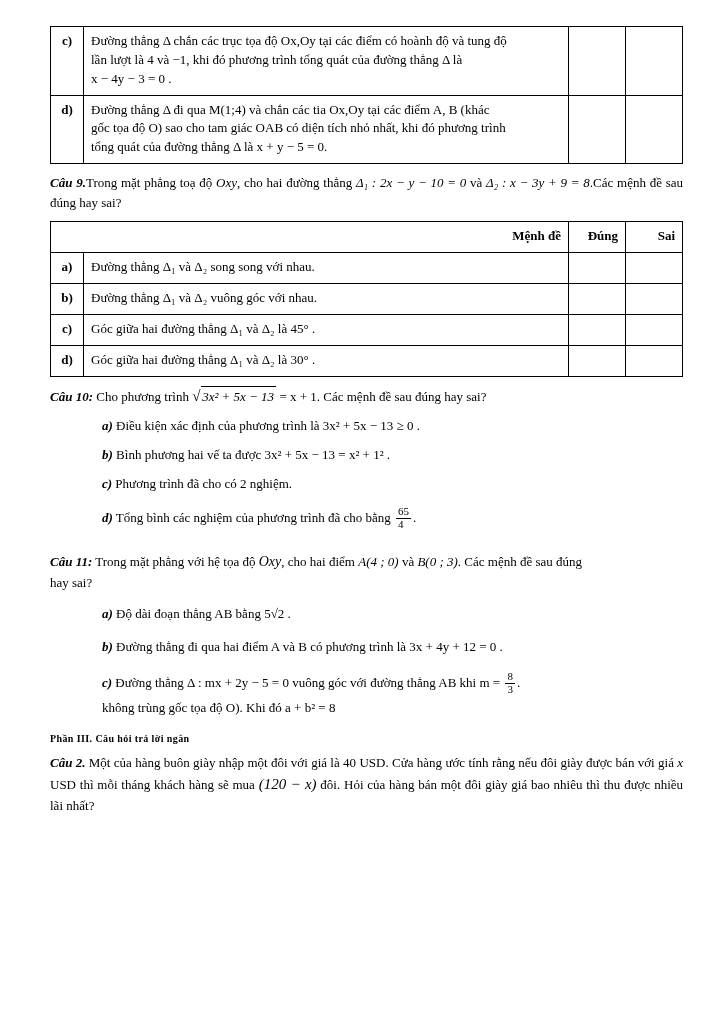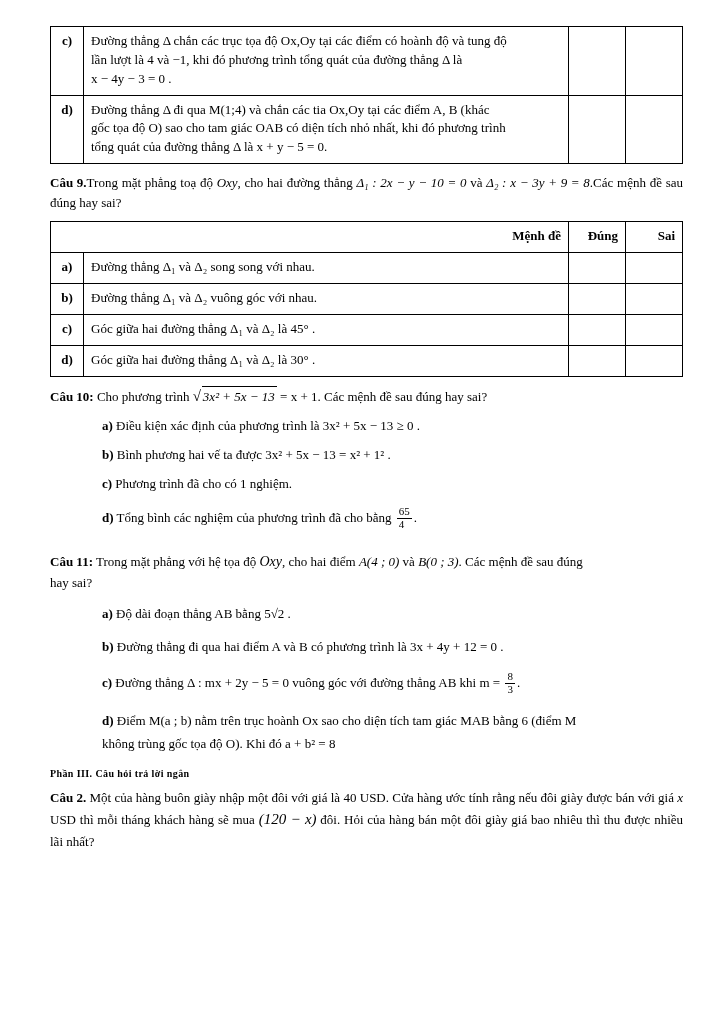--- a/index.html
+++ b/index.html
@@ -16,21 +16,21 @@
   }
   .page {
     position: relative;
     width: 725px;
     min-height: 1024px;
     padding: 26px 42px 10px 50px;
     box-sizing: border-box;
   }
   
   .it { font-style: italic; }
-  .bold { font-weight: bold; }
+  .bold { font-weight: bold; font-style: italic; }
 
   
   .frac {
     display: inline-block;
     vertical-align: middle;
     text-align: left;
     font-size: 11px;
     line-height: 1.05;
     margin: 0 2px;
     position: relative;
@@ -183,34 +183,33 @@
     </tbody>
       </table>
   </div>
 
   <p class="q"><span class="bold">Câu 10:</span> <span>Cho phương trình </span><span class="sqrt"><span class="rad">3x² + 5x − 13</span></span><span> = x + 1. Các mệnh đề sau đúng hay sai?</span></p>
 
   <p class="sub"><span class="bold">a)</span> <span>Điều kiện xác định của phương trình là 3x² + 5x − 13 ≥ 0 .</span></p>
 
   <p class="sub"><span class="bold">b)</span> <span>Bình phương hai vế ta được 3x² + 5x − 13 = x² + 1² .</span></p>
 
-  <p class="sub"><span class="bold">c)</span> <span>Phương trình đã cho có 1 nghiệm.</span></p>
+  <p class="sub"><span class="bold">c)</span> <span>Phương trình đã cho có 2 nghiệm.</span></p>
 
   <p class="sub" style="margin-top:13px"><span class="bold">d)</span> <span>Tổng bình các nghiệm của phương trình đã cho bằng </span><span class="frac"><span class="num">65</span><span class="den">4</span></span><span>.</span></p>
 
   <p class="q" style="margin-top:20px"><span class="bold">Câu 11:</span> <span>Trong mặt phẳng với hệ tọa độ </span><span class="it" style="font-size:14px">Oxy</span><span>, cho hai điểm </span><span class="it">A(4 ; 0)</span><span> và </span><span class="it">B(0 ; 3)</span><span>. Các mệnh đề sau đúng</span></p>
   <p>hay sai?</p>
 
   <p class="sub" style="margin-top:11px"><span class="bold">a)</span> <span>Độ dài đoạn thẳng AB bằng 5√2 .</span></p>
 
   <p class="sub" style="margin-top:13px"><span class="bold">b)</span> <span>Đường thẳng đi qua hai điểm A và B có phương trình là 3x + 4y + 12 = 0 .</span></p>
 
   <p class="sub" style="margin-top:15px"><span class="bold">c)</span> <span>Đường thẳng Δ : mx + 2y − 5 = 0 vuông góc với đường thẳng AB khi m = </span><span class="frac"><span class="num">8</span><span class="den">3</span></span><span>.</span></p>
 
-  <p class="sub" style="margin-top:15px"><span class="bold">d)</span> <span>Điểm M(a ; b) nằm trên trục hoành Ox sao cho diện tích tam giác MAB bằng 6 (điểm M</span></p>
   <p class="sub" style="margin-top:2px">không trùng gốc tọa độ O). Khi đó a + b² = 8</p>
 
   <p class="sec">Phần III. Câu hỏi trả lời ngắn</p>
 
 
   <p class="q2"><span class="bold">Câu 2.</span> <span>Một của hàng buôn giày nhập một đôi với giá là </span><span>40</span><span> USD. Cửa hàng ước tính rằng nếu đôi giày</span>
   <span>được bán với giá </span><span class="it">x</span><span> USD thì mỗi tháng khách hàng sẽ mua </span><span class="it paren-big">(120 − x)</span><span> đôi. Hỏi của hàng bán một đôi giày giá</span>
   <span>bao nhiêu thì thu được nhiều lãi nhất?</span></p>
 
 

